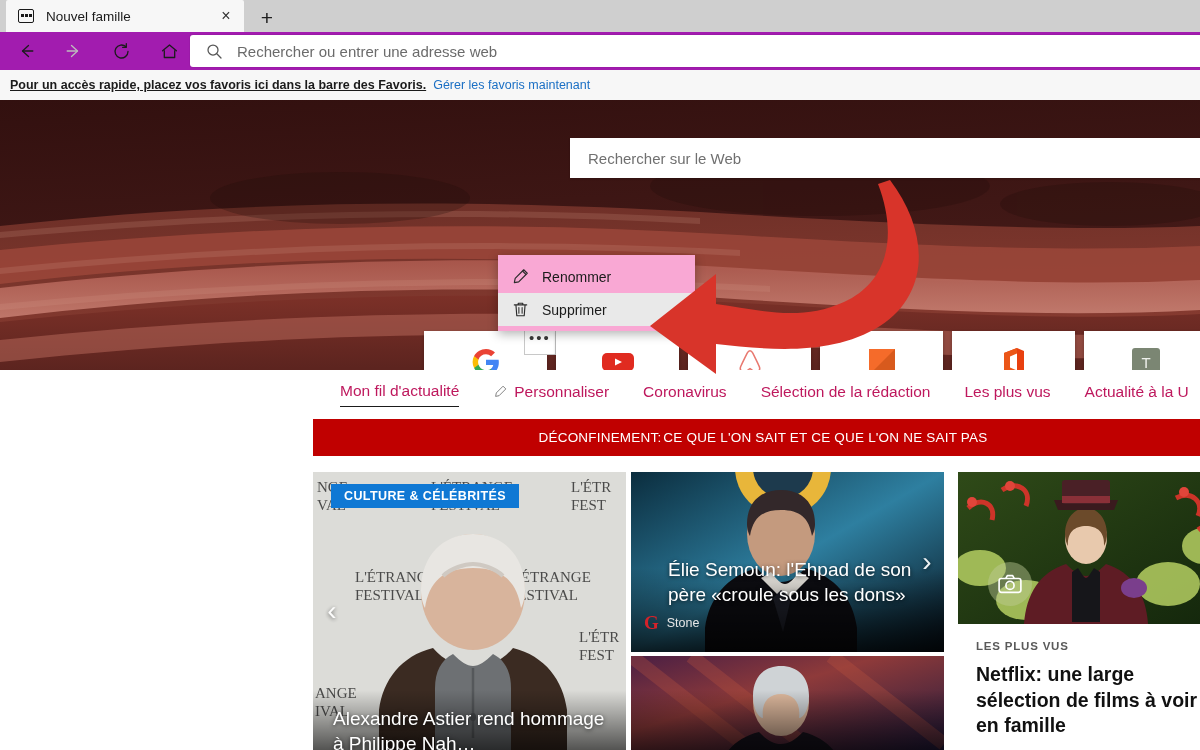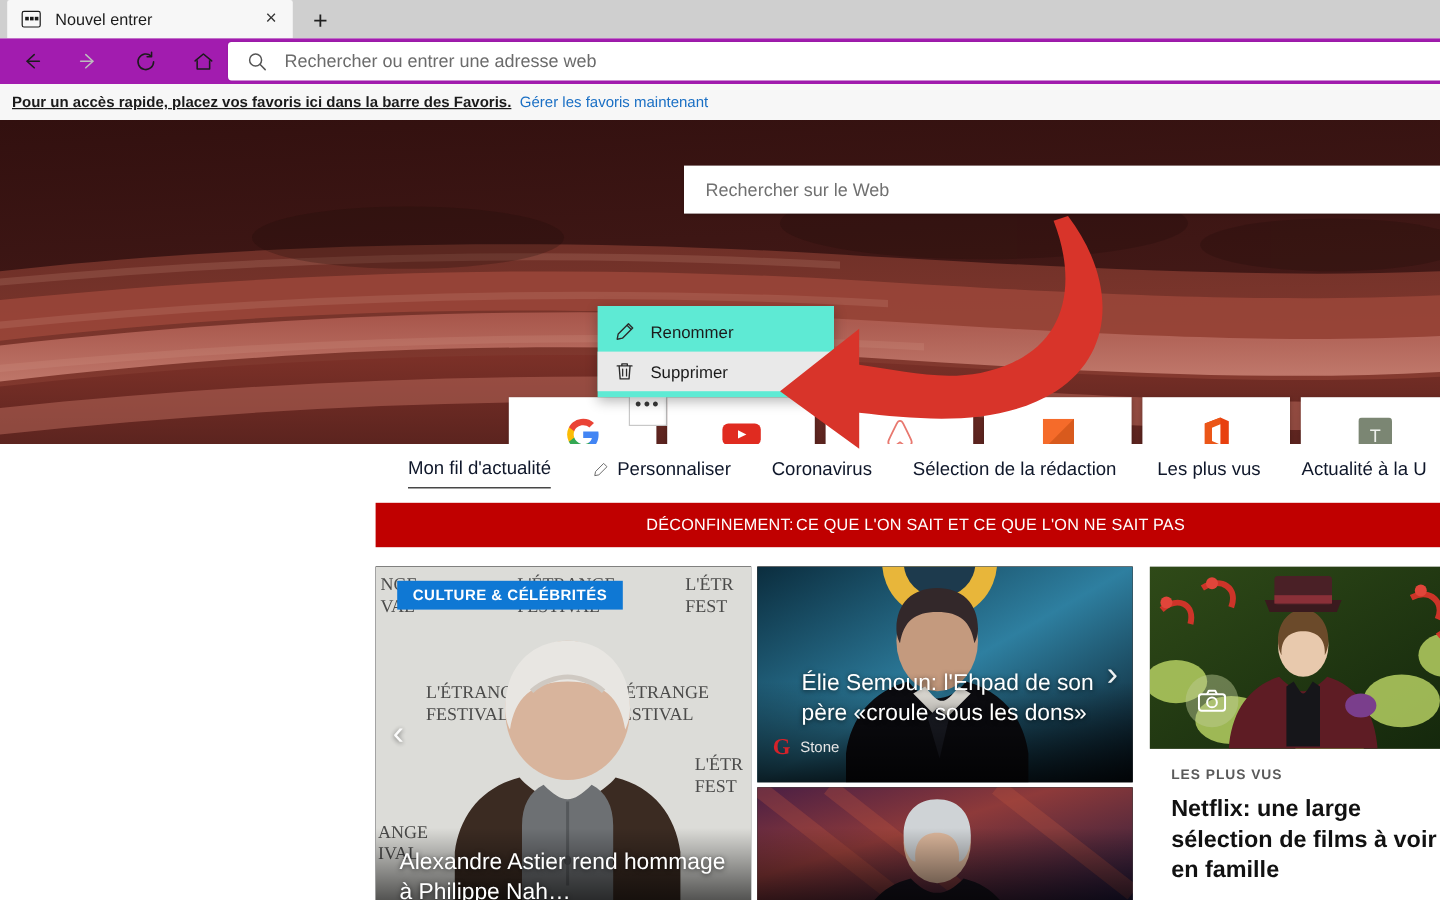--- a/index.html
+++ b/index.html
@@ -99,38 +99,38 @@
     position:absolute;right:-9px;top:-6px;width:32px;height:30px;background:#fff;
     border:1px solid #c8c8c8;box-sizing:border-box;
     display:flex;align-items:center;justify-content:center;
     letter-spacing:2px;font-size:15px;color:#3a3a3a;line-height:0;
     padding-bottom:4px;
   }
 
   
   .ctxmenu{
     position:absolute;left:498px;top:255px;width:197px;
-    background:#5eead4;box-shadow:0 3px 10px rgba(0,0,0,0.30);
+    background:#f9a8d4;box-shadow:0 3px 10px rgba(0,0,0,0.30);
     padding:5px 0;z-index:40;
   }
   .ctxitem{height:33px;display:flex;align-items:center;font-size:14px;color:#1b1b1b;}
   .ctxitem.active{background:#e9e9e9;}
   .ctxicon{width:44px;display:flex;align-items:center;justify-content:center;flex:0 0 auto;}
 
   
   .annot{position:absolute;left:640px;top:178px;width:300px;height:200px;z-index:60;pointer-events:none;}
 
   
   .newstabs{
     position:absolute;left:0;top:370px;width:1200px;height:48px;
     background:#fff;display:flex;align-items:center;
   }
   .newstabs-inner{margin-left:340px;display:flex;align-items:flex-end;}
   .ntab{
-    font-size:15.5px;color:#0f172a;margin-right:34px;white-space:nowrap;
+    font-size:15.5px;color:#be185d;margin-right:34px;white-space:nowrap;
     padding-bottom:6px;display:flex;align-items:center;
   }
   .ntab.active{border-bottom:1.6px solid #1b1b1b;}
   .pencil-ico{margin-right:6px;display:flex;}
 
   
   .banner{
     position:absolute;left:313px;top:419px;width:900px;height:37px;
     background:#c00000;display:flex;align-items:center;justify-content:center;
     color:#fff;font-size:13.5px;letter-spacing:0.2px;
@@ -191,21 +191,21 @@
   }
 </style>
 </head>
 <body>
 
 <div id="app">
 
   <div class="tabstrip">
     <div class="tab">
       <div class="tab-favicon"></div>
-      <div class="tab-title">Nouvel entrer</div>
+      <div class="tab-title">Nouvel famille</div>
       <div class="tab-close">×</div>
     </div>
     <div class="newtab-btn">+</div>
   </div>
 
   <div class="toolbar">
     <div class="navbtn" style="margin-left:8px;">
       <svg width="20" height="20" viewBox="0 0 20 20">
           <path d="M11.5 4.5L5.5 10l6 5.5" fill="none" stroke="#1b1b1b" stroke-width="1.3" stroke-linecap="round" stroke-linejoin="round"></path>
           <path d="M5.8 10h10" stroke="#1b1b1b" stroke-width="1.3" stroke-linecap="round"></path>

